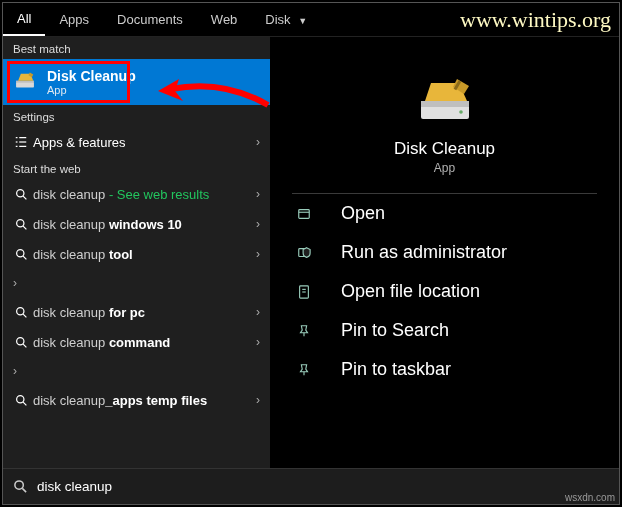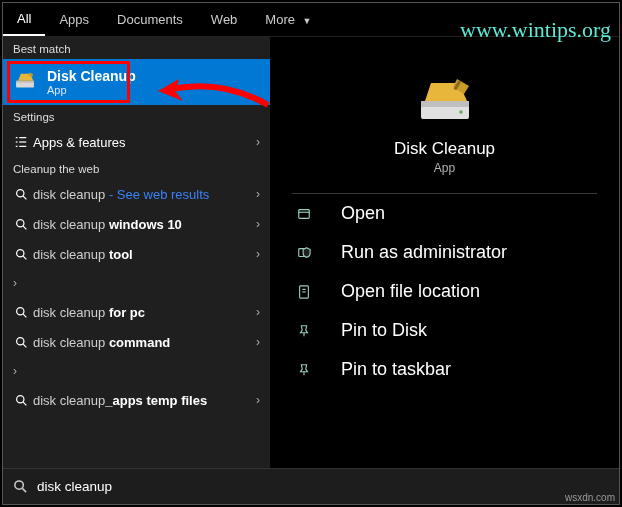--- a/index.html
+++ b/index.html
@@ -15,22 +15,22 @@
   .outer {
     border: 1px solid #555;
     width: 618px;
     height: 503px;
     margin: 2px;
     position: relative;
     background: #000;
   }
   .watermark {
     position: absolute;
-    top: 14px; right: 8px;
-    color: #5eead4;
+    top: 4px; right: 8px;
+    color: #fef9c3;
     font-family: Georgia, serif;
     font-size: 22px;
     z-index: 50;
     pointer-events: none;
   }
   .wsxdn {
     position: absolute;
     bottom: 1px; right: 4px;
     font-size: 10px;
     color: #999;
@@ -107,21 +107,21 @@
     color: #fff;
     cursor:pointer;
   }
   .row .rl { display:flex; align-items:center; gap:4px; }
   .chev { color:#aaa; font-size:12px; }
   .ic {
     width:16px; height:16px;
     display:inline-flex; align-items:center; justify-content:center;
     color:#fff; flex-shrink:0;
   }
-  .faded { color:#3b82f6; }
+  .faded { color:#22c55e; }
   .webline b { color:#fff; font-weight:600;text-align:center; }
   .webline { color:#cfcfcf; font-size:13px; }
 
   .detail-icon { display:flex; justify-content:center; margin-top: 20px;}
   .detail-title { text-align:center; font-size:17px; margin-top:12px; color:#fff; }
   .detail-sub { text-align:center; font-size:12px; color:#b0b0b0; margin-top:2px; margin-bottom:18px;}
   .divider { height:1px; background:#3a3a3a; margin: 0 4px; }
   .action {
     display:flex; align-items:center;
     gap:29px;
@@ -158,21 +158,21 @@
 
 <div class="outer">
   <div class="watermark">www.wintips.org</div>
 
   <div class="tabs">
     <div class="tab active">All</div>
     <div class="tab">Apps</div>
     <div class="tab">Documents</div>
     <div class="tab">Web</div>
     <div class="tab">
-      <span>More</span>
+      <span>Disk</span>
       <span style="font-size:9px;margin-left:4px;">▼</span>
     </div>
   </div>
 
   <div class="columns">
 
     <div class="left">
       <div class="section-header">Best match</div>
 
       <div class="best-match">
@@ -206,21 +206,21 @@
                 <line x1="6" y1="8" x2="14" y2="8"></line>
                 <line x1="2" y1="13" x2="4" y2="13"></line>
                 <line x1="6" y1="13" x2="14" y2="13"></line>
               </svg>
           </span>
           <span>Apps &amp; features</span>
         </div>
         <span class="chev">›</span>
       </div>
 
-      <div class="section-header">Cleanup the web</div>
+      <div class="section-header">Start the web</div>
 
       <div class="row">
         <div class="rl">
           <span class="ic">
               <svg width="13" height="13" viewBox="0 0 16 16" stroke="#fff" stroke-width="1.5" fill="none">
                 <circle cx="6.5" cy="6.5" r="4.5"></circle>
                 <line x1="10" y1="10" x2="14" y2="14"></line>
               </svg>
             </span>
           <span class="webline"><span>disk cleanup</span><span class="faded"> - See web results</span></span>
@@ -339,21 +339,21 @@
           </span>
         <span>Open file location</span>
       </div>
       <div class="action">
         <span class="aic">
             <svg width="14" height="14" viewBox="0 0 16 16" stroke="#9cb" stroke-width="1.3" fill="none">
               <path d="M5 2 L11 2 L10 7 L12 10 L4 10 L6 7 Z"></path>
               <line x1="8" y1="10" x2="8" y2="14"></line>
             </svg>
           </span>
-        <span>Pin to Disk</span>
+        <span>Pin to Search</span>
       </div>
       <div class="action">
         <span class="aic">
             <svg width="14" height="14" viewBox="0 0 16 16" stroke="#9cb" stroke-width="1.3" fill="none">
               <path d="M5 2 L11 2 L10 7 L12 10 L4 10 L6 7 Z"></path>
               <line x1="8" y1="10" x2="8" y2="14"></line>
             </svg>
           </span>
         <span>Pin to taskbar</span>
       </div>

